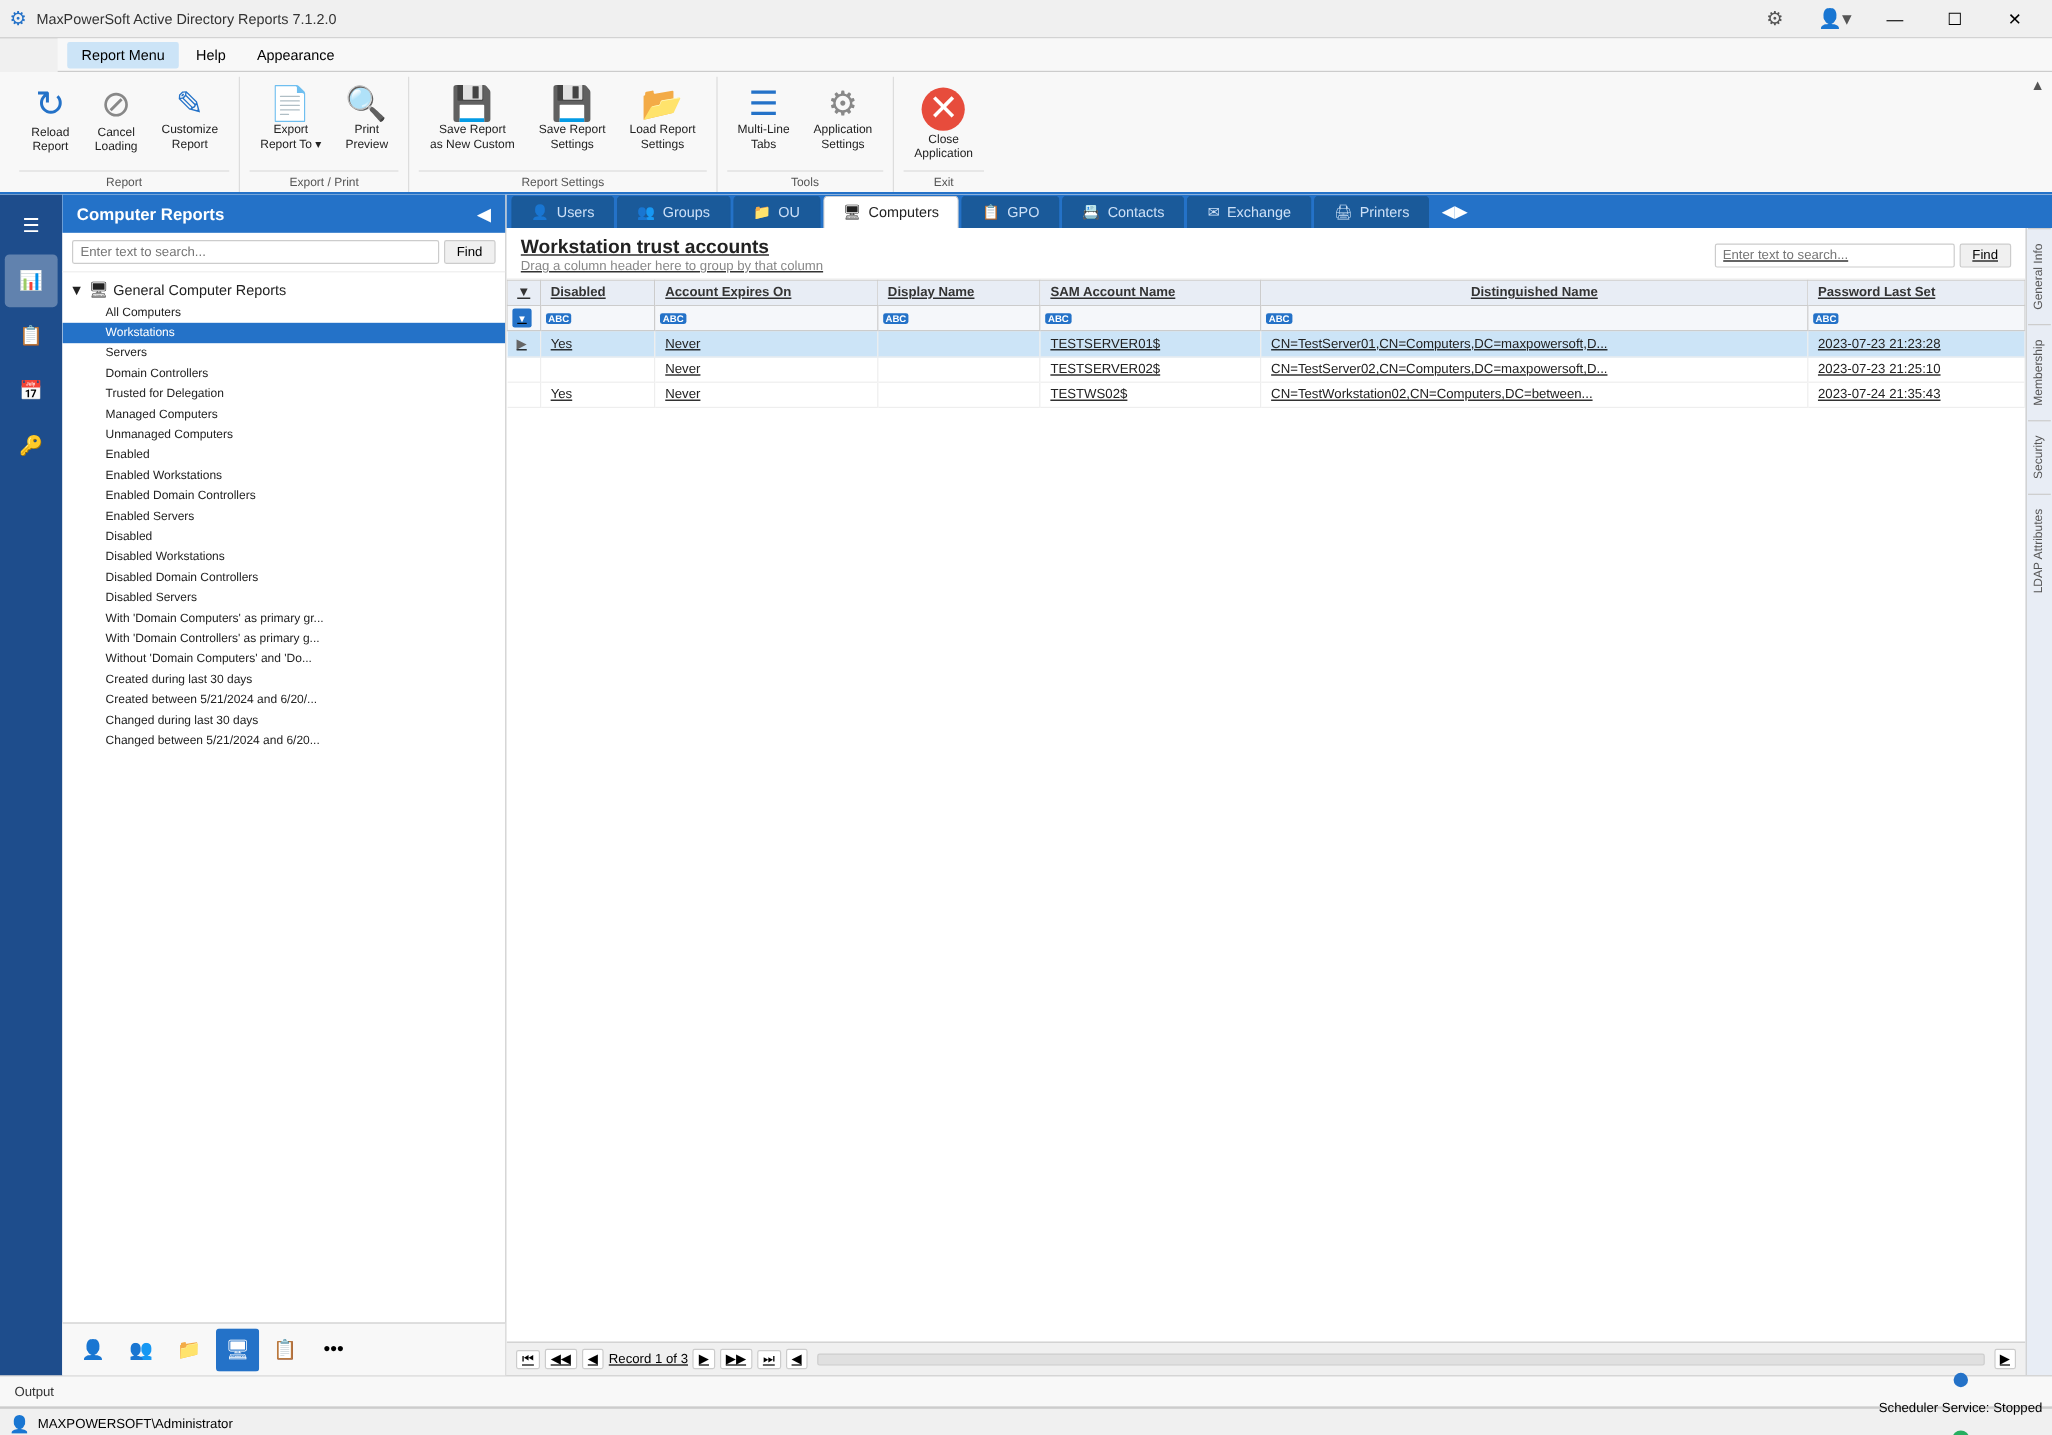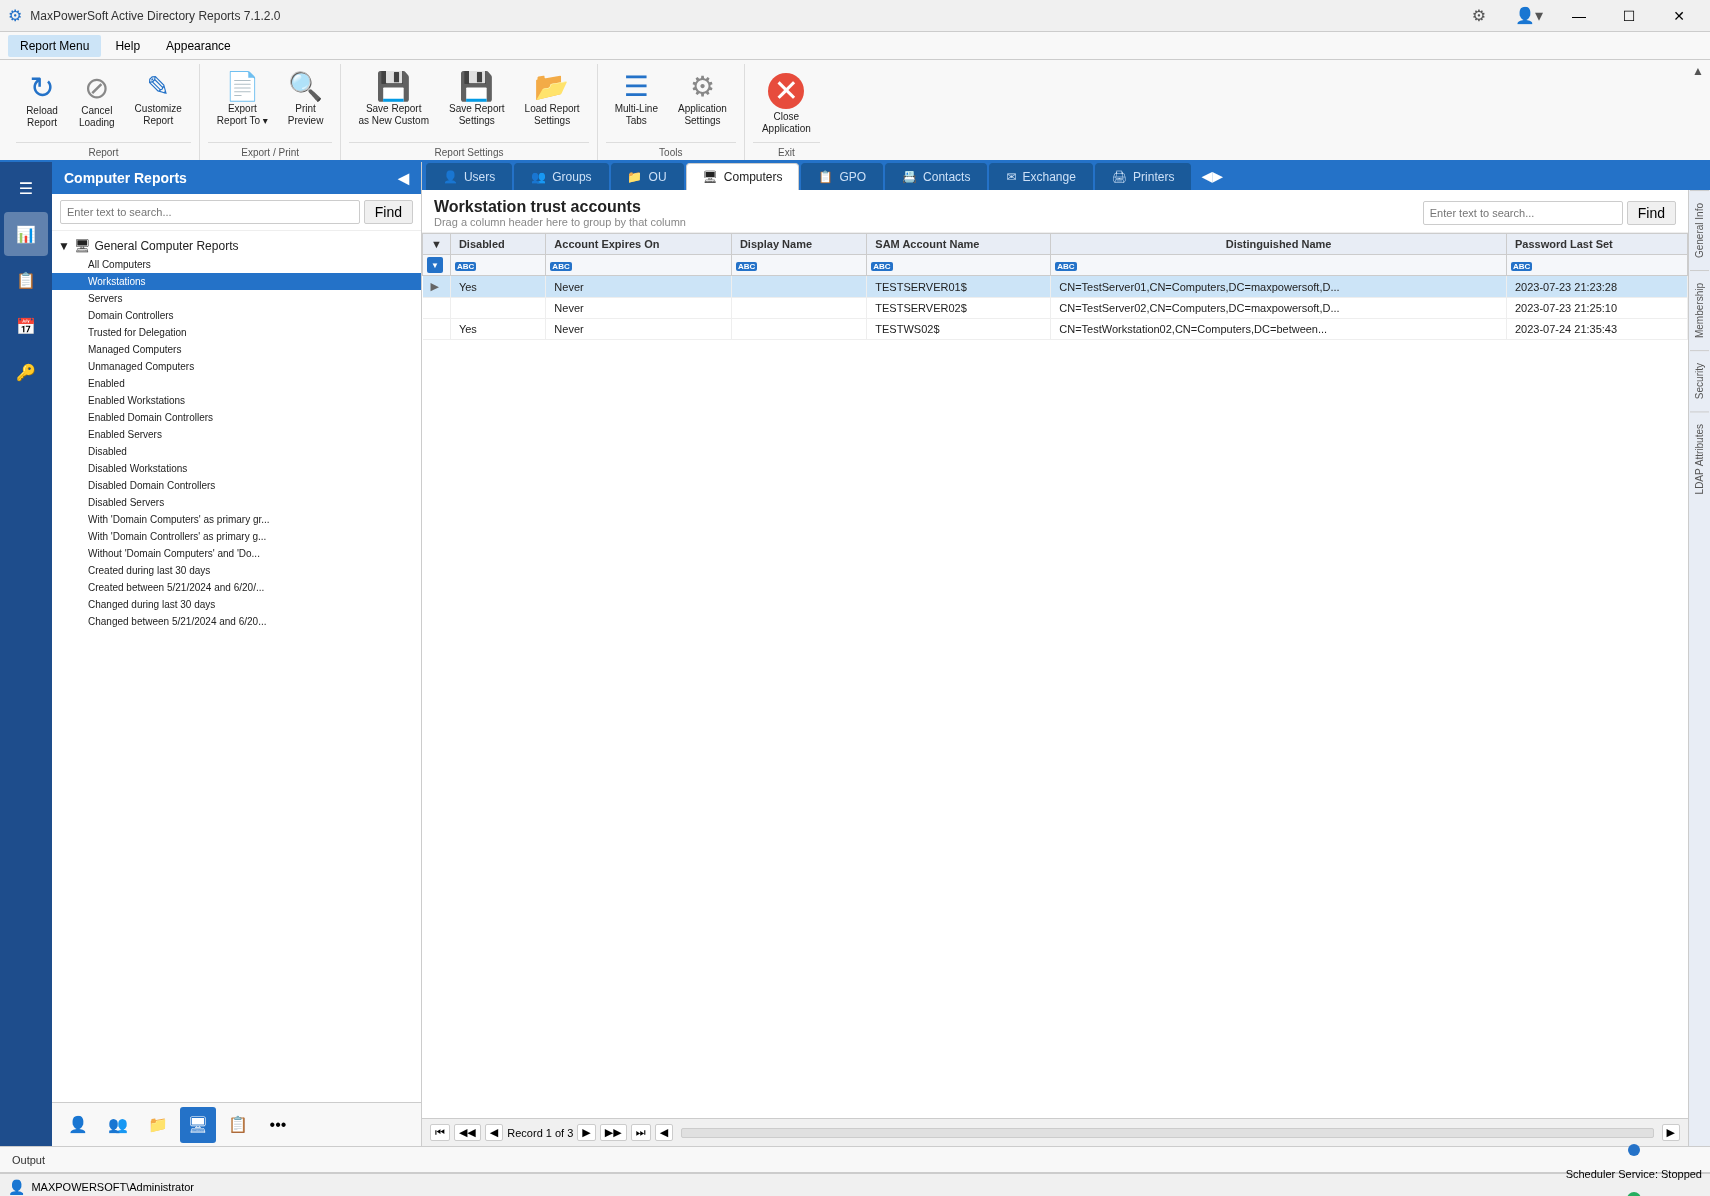--- a/index.html
+++ b/index.html
@@ -21,20 +21,21 @@
 
     
     .menu-bar {
       background: #f8f8f8;
       height: 28px;
       display: flex;
       align-items: center;
       padding: 0 8px;
       border-bottom: 1px solid #ccc;
       gap: 2px;
+      margin-left: 48px;
     }
     .menu-item {
       padding: 4px 12px;
       cursor: pointer;
       border-radius: 2px;
       font-size: 12px;
     }
     .menu-item.active { background: #cce4f7; }
 
     
@@ -137,21 +138,21 @@
       border: 1px solid #ccc;
       padding: 3px 6px;
       font-size: 11px;
       border-radius: 2px;
     }
     .find-btn {
       padding: 3px 10px;
       background: #f0f0f0;
       border: 1px solid #ccc;
       cursor: pointer;
-      font-size: 14px;
+      font-size: 11px;
       border-radius: 2px;
     }
 
     
     .tree-container {
       overflow-y: auto;
       flex: 1;
     }
     .tree-root {
       padding: 4px 0;
@@ -239,20 +240,21 @@
       align-items: center;
     }
 
     
     .report-area {
       flex: 1;
       display: flex;
       flex-direction: column;
       background: white;
       overflow: hidden;
+      text-decoration: underline;
     }
     .report-header {
       padding: 8px 12px 4px 12px;
       border-bottom: 1px solid #eee;
       display: flex;
       justify-content: space-between;
       align-items: center;
     }
     .report-title { font-size: 16px; font-weight: bold; color: #222; }
     .drag-hint { font-size: 11px; color: #888; }

